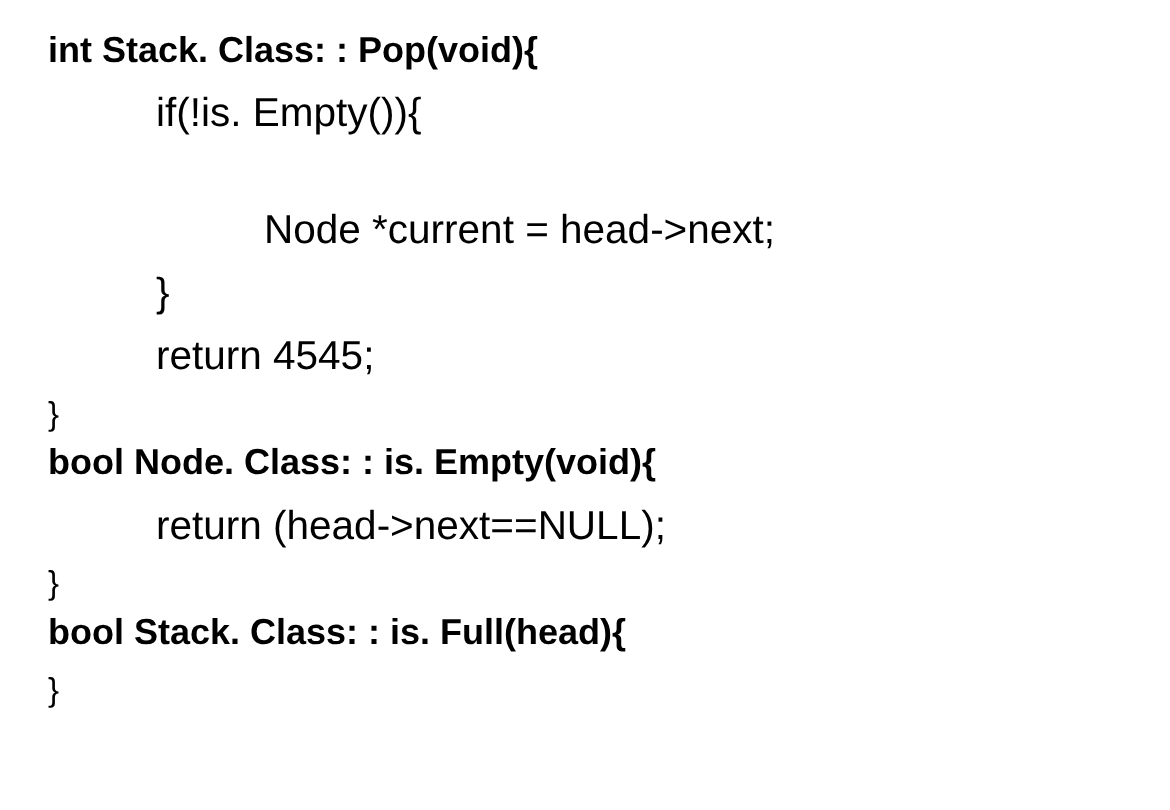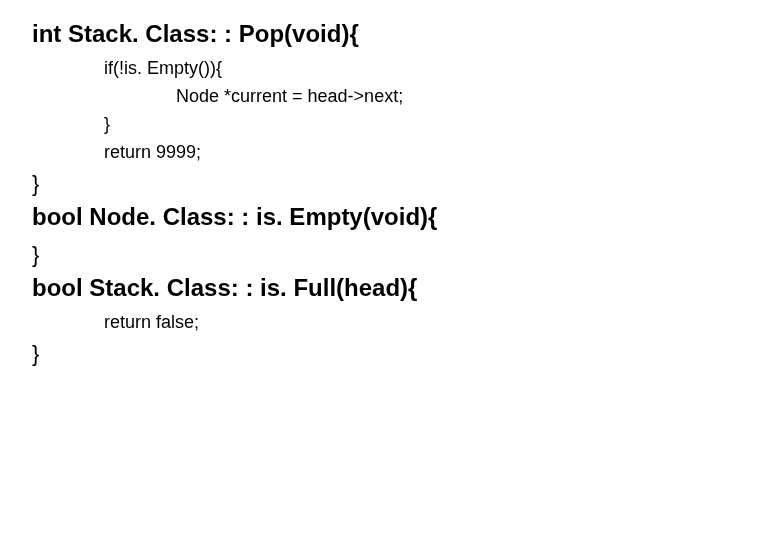--- a/index.html
+++ b/index.html
@@ -15,45 +15,45 @@
     padding: 18px 28px 18px 32px;
     box-sizing: border-box;
   }
   .sig {
     font-size: 24px;
     font-weight: 700;
     margin: 0 0 6px 0;
     line-height: 1.3;
   }
   .line {
-    font-size: 18px;
+    font-size: 27px;
     line-height: 1.55;
     margin: 0;
     white-space: pre;
   }
   .ind1 { padding-left: 72px; }
-  .ind2 { padding-left: 144px; }
+  .ind2 { padding-left: 144px; margin-top: 36px; }
   .closebrace {
     font-size: 22px;
     line-height: 1.55;
     margin: 0;
   }
 </style>
 </head>
 <body>
 
 <div class="slide">
 
   <p class="sig">int Stack. Class: : Pop(void){</p>
   <p class="line ind1">if(!is. Empty()){</p>
   <p class="line ind2">Node *current = head-&gt;next;</p>
   <p class="line ind1">}</p>
-  <p class="line ind1">return 9999;</p>
+  <p class="line ind1">return 4545;</p>
   <p class="closebrace">}</p>
 
   <p class="sig">bool Node. Class: : is. Empty(void){</p>
+  <p class="line ind1">return (head-&gt;next==NULL);</p>
   <p class="closebrace">}</p>
 
   <p class="sig">bool Stack. Class: : is. Full(head){</p>
-  <p class="line ind1">return false;</p>
   <p class="closebrace">}</p>
 
 </div>
 
 </body></html>

